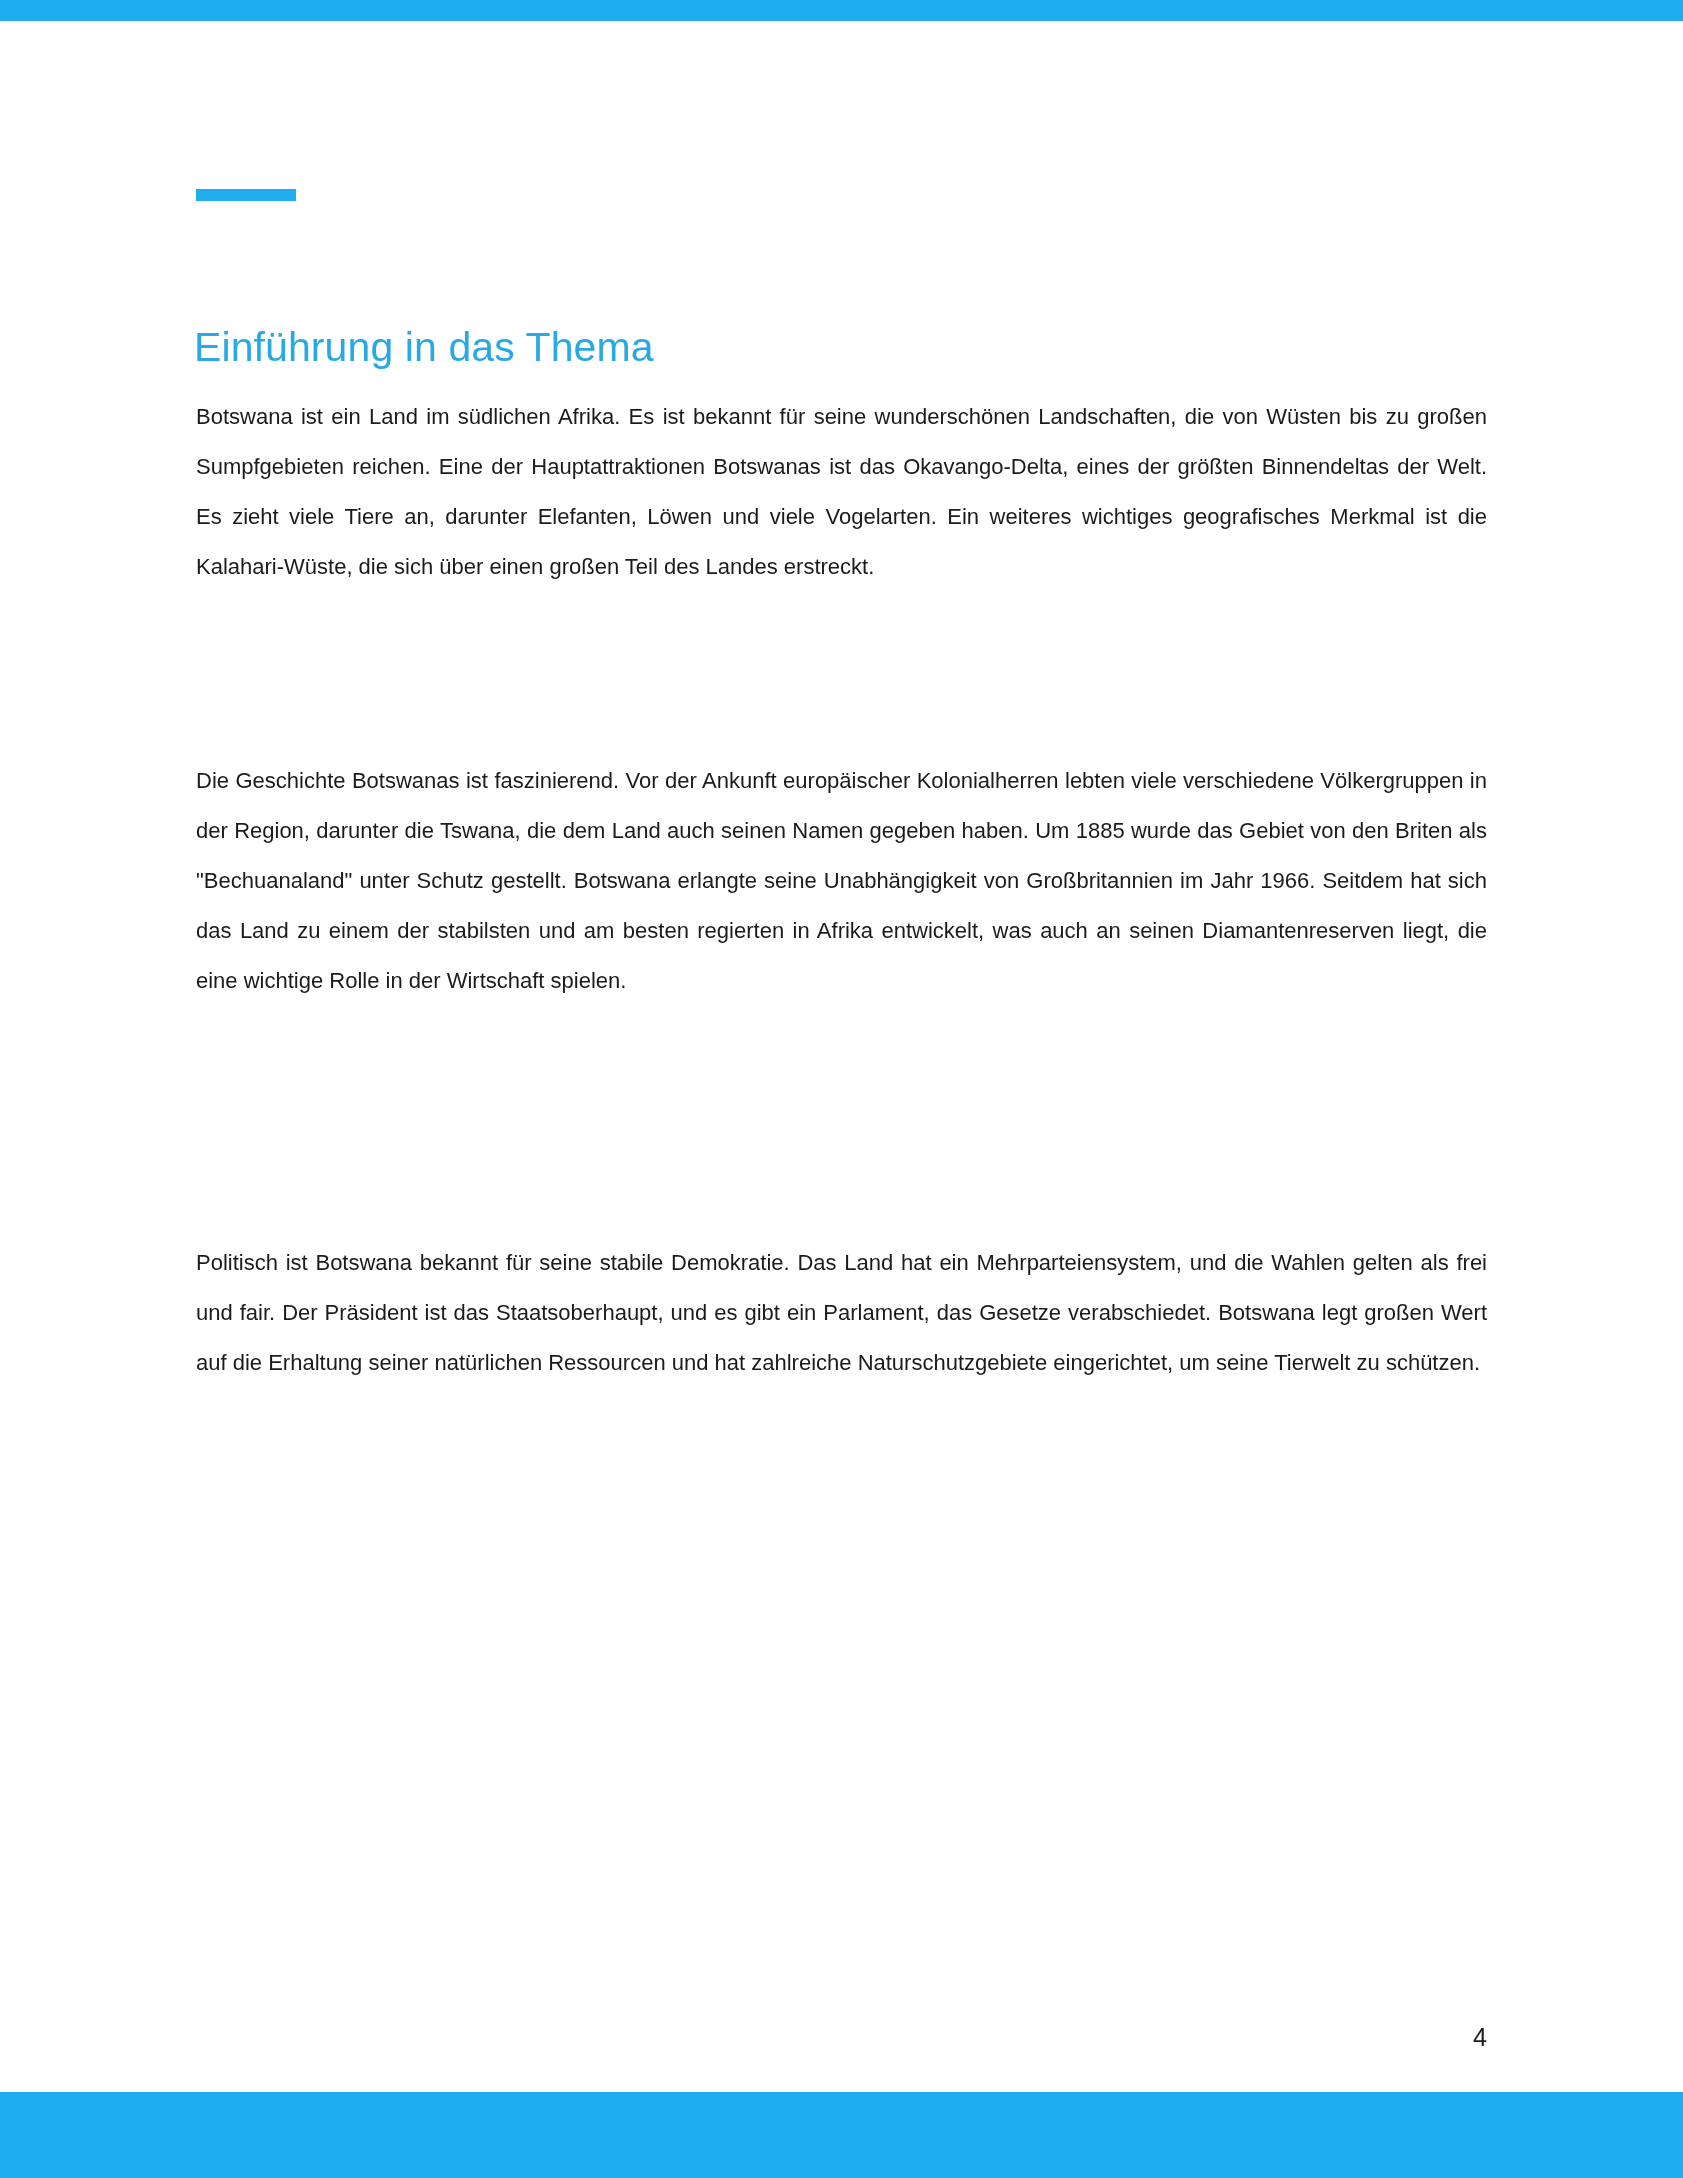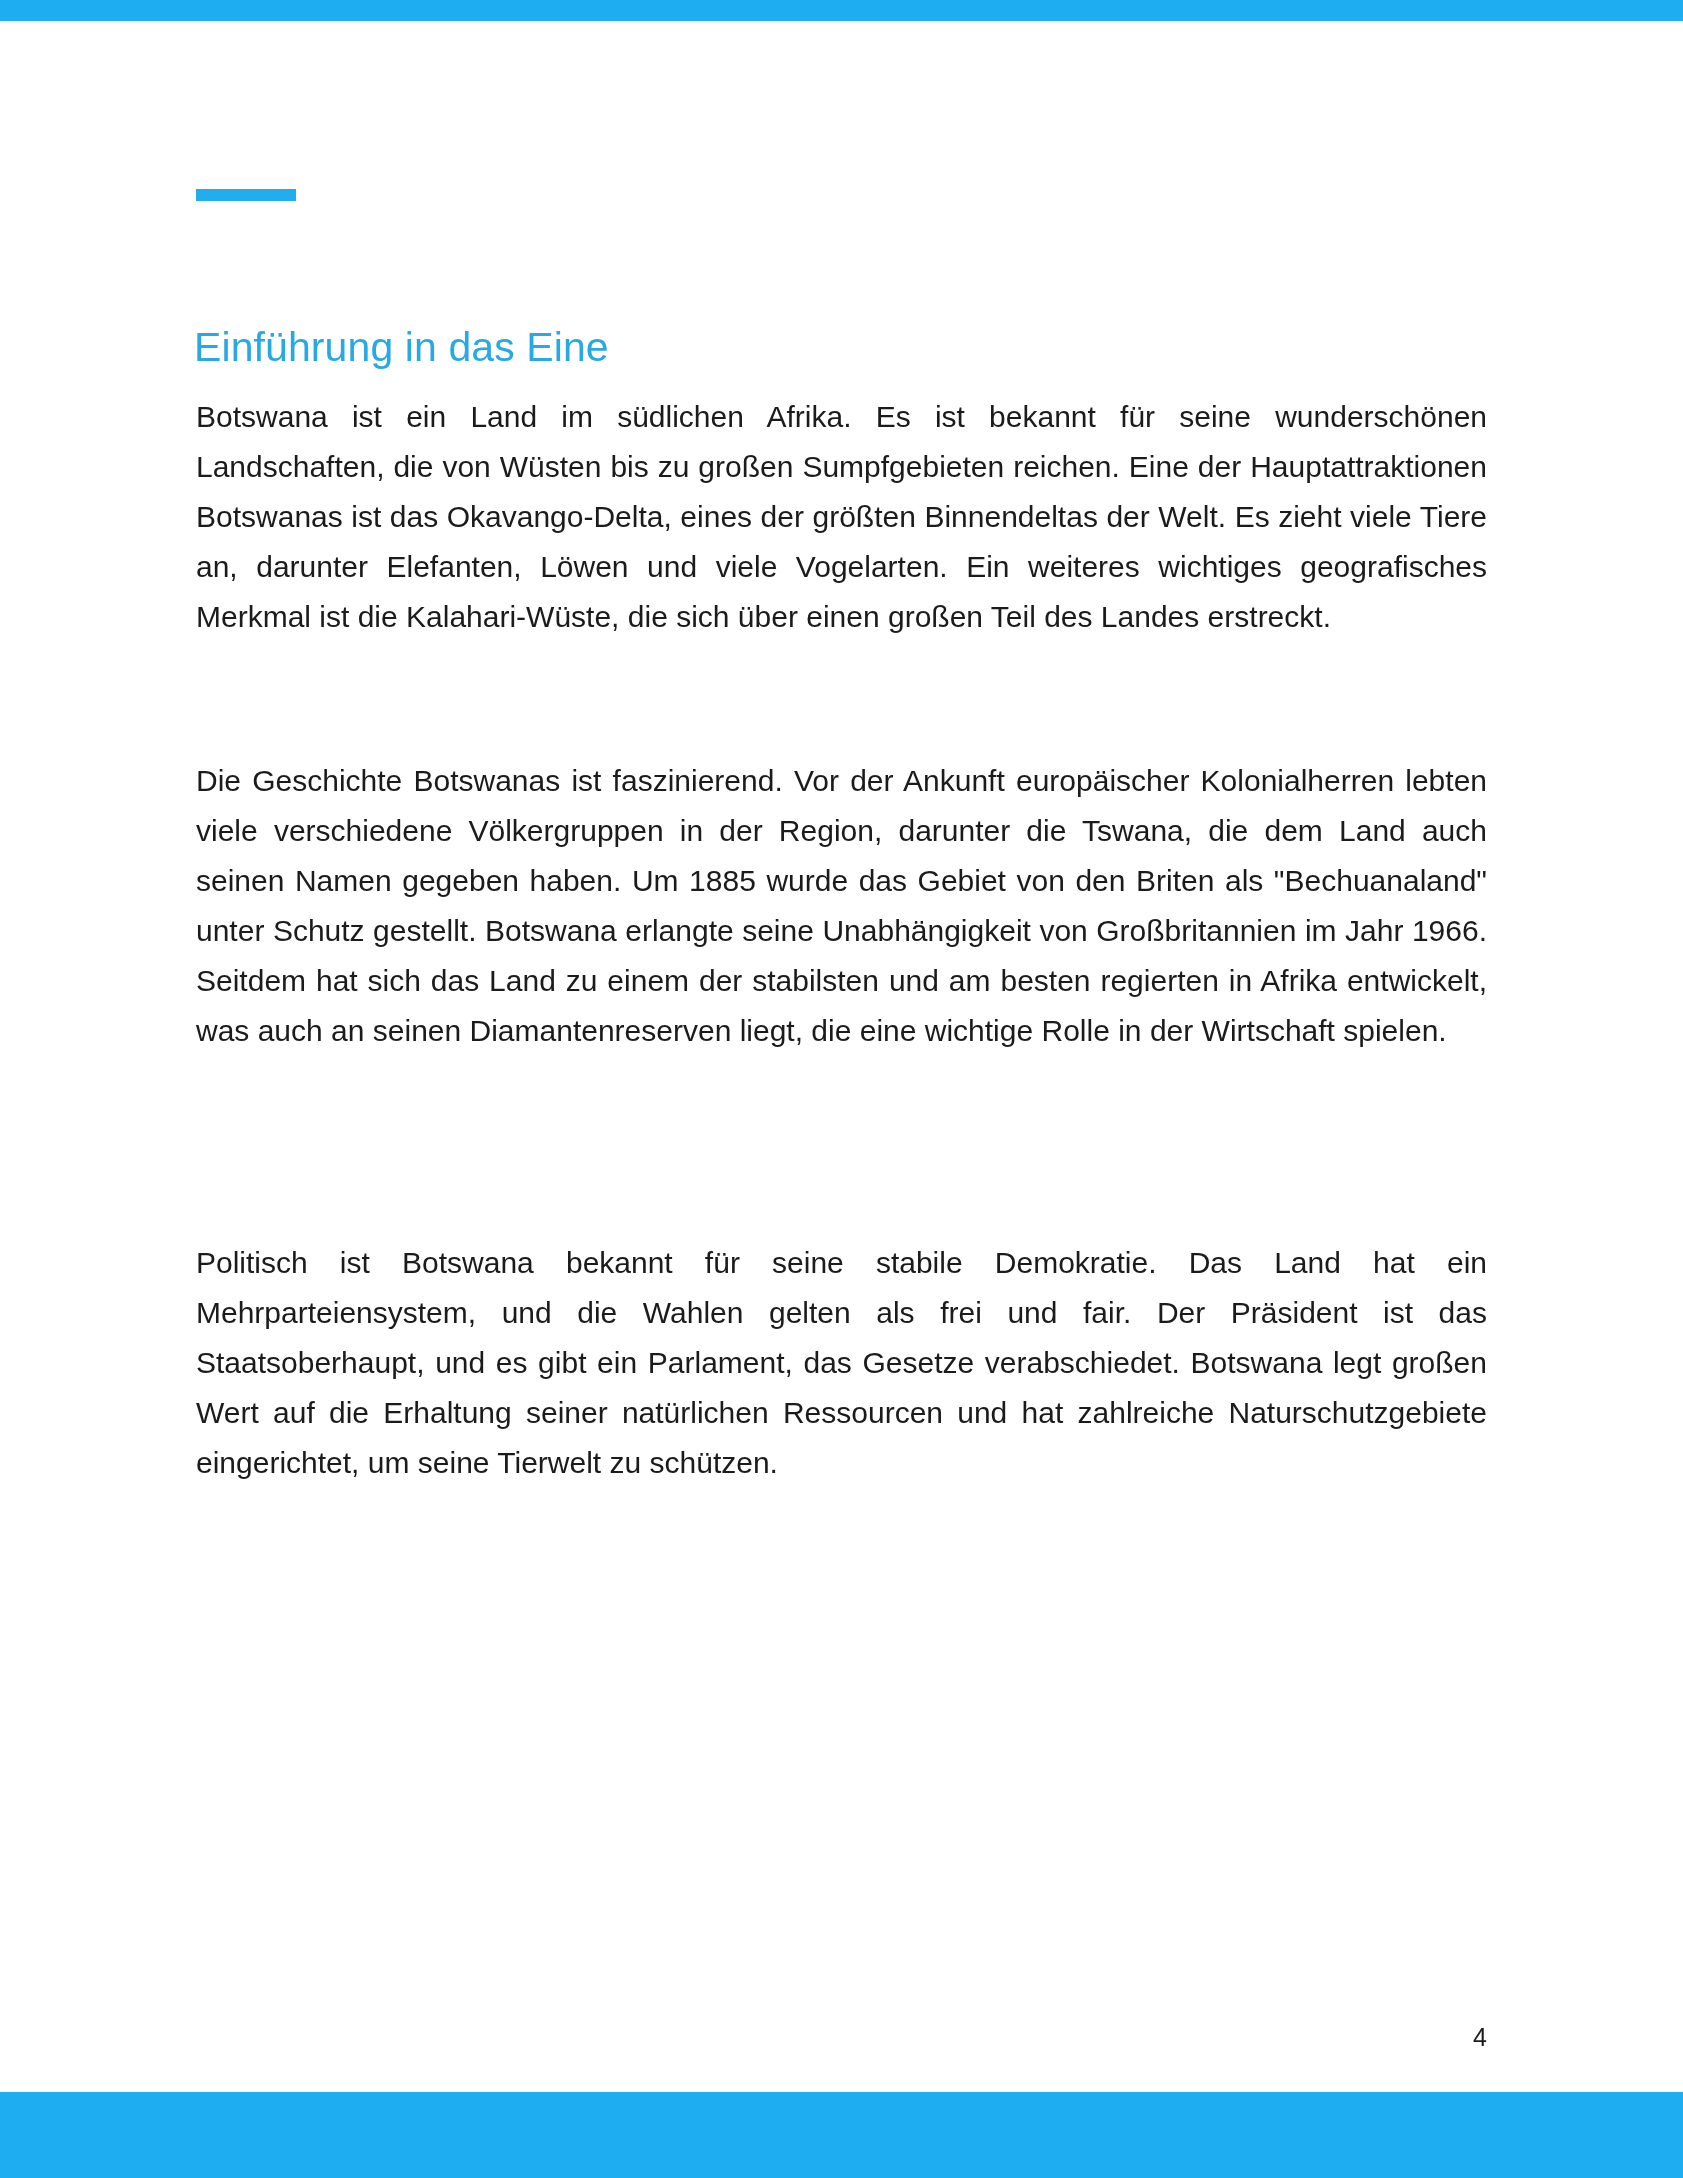--- a/index.html
+++ b/index.html
@@ -59,21 +59,21 @@
     letter-spacing: 0.1px;
     line-height: 1.25;
     white-space: nowrap;
   }
 
   .body-block {
     position: absolute;
     left: 196px;
     width: 1291px;
     color: #1b1b1b;
-    font-size: 30px;
+    font-size: 22px;
     line-height: 50px;
     text-align: justify;
     text-justify: inter-word;
     font-weight: 400;
   }
   .body-block p {
     margin: 0;
     text-align: justify;
   }
   
@@ -95,21 +95,21 @@
 </style>
 </head>
 <body>
 
 <div class="page">
 
   <div class="top-bar"></div>
 
   <div class="accent-rule"></div>
 
-  <h1 class="section-title">Einführung in das Eine</h1>
+  <h1 class="section-title">Einführung in das Thema</h1>
 
   <div class="body-block" id="para-1">
     <p>Botswana ist ein Land im südlichen Afrika. Es ist bekannt für seine wunderschönen Landschaften, die von Wüsten bis zu großen Sumpfgebieten reichen. Eine der Hauptattraktionen Botswanas ist das Okavango-Delta, eines der größten Binnendeltas der Welt. Es zieht viele Tiere an, darunter Elefanten, Löwen und viele Vogelarten. Ein weiteres wichtiges geografisches Merkmal ist die Kalahari-Wüste, die sich über einen großen Teil des Landes erstreckt.</p>
   </div>
 
   <div class="body-block" id="para-2">
     <p>Die Geschichte Botswanas ist faszinierend. Vor der Ankunft europäischer Kolonialherren lebten viele verschiedene Völkergruppen in der Region, darunter die Tswana, die dem Land auch seinen Namen gegeben haben. Um 1885 wurde das Gebiet von den Briten als "Bechuanaland" unter Schutz gestellt. Botswana erlangte seine Unabhängigkeit von Großbritannien im Jahr 1966. Seitdem hat sich das Land zu einem der stabilsten und am besten regierten in Afrika entwickelt, was auch an seinen Diamantenreserven liegt, die eine wichtige Rolle in der Wirtschaft spielen.</p>
   </div>
 
   <div class="body-block" id="para-3">

